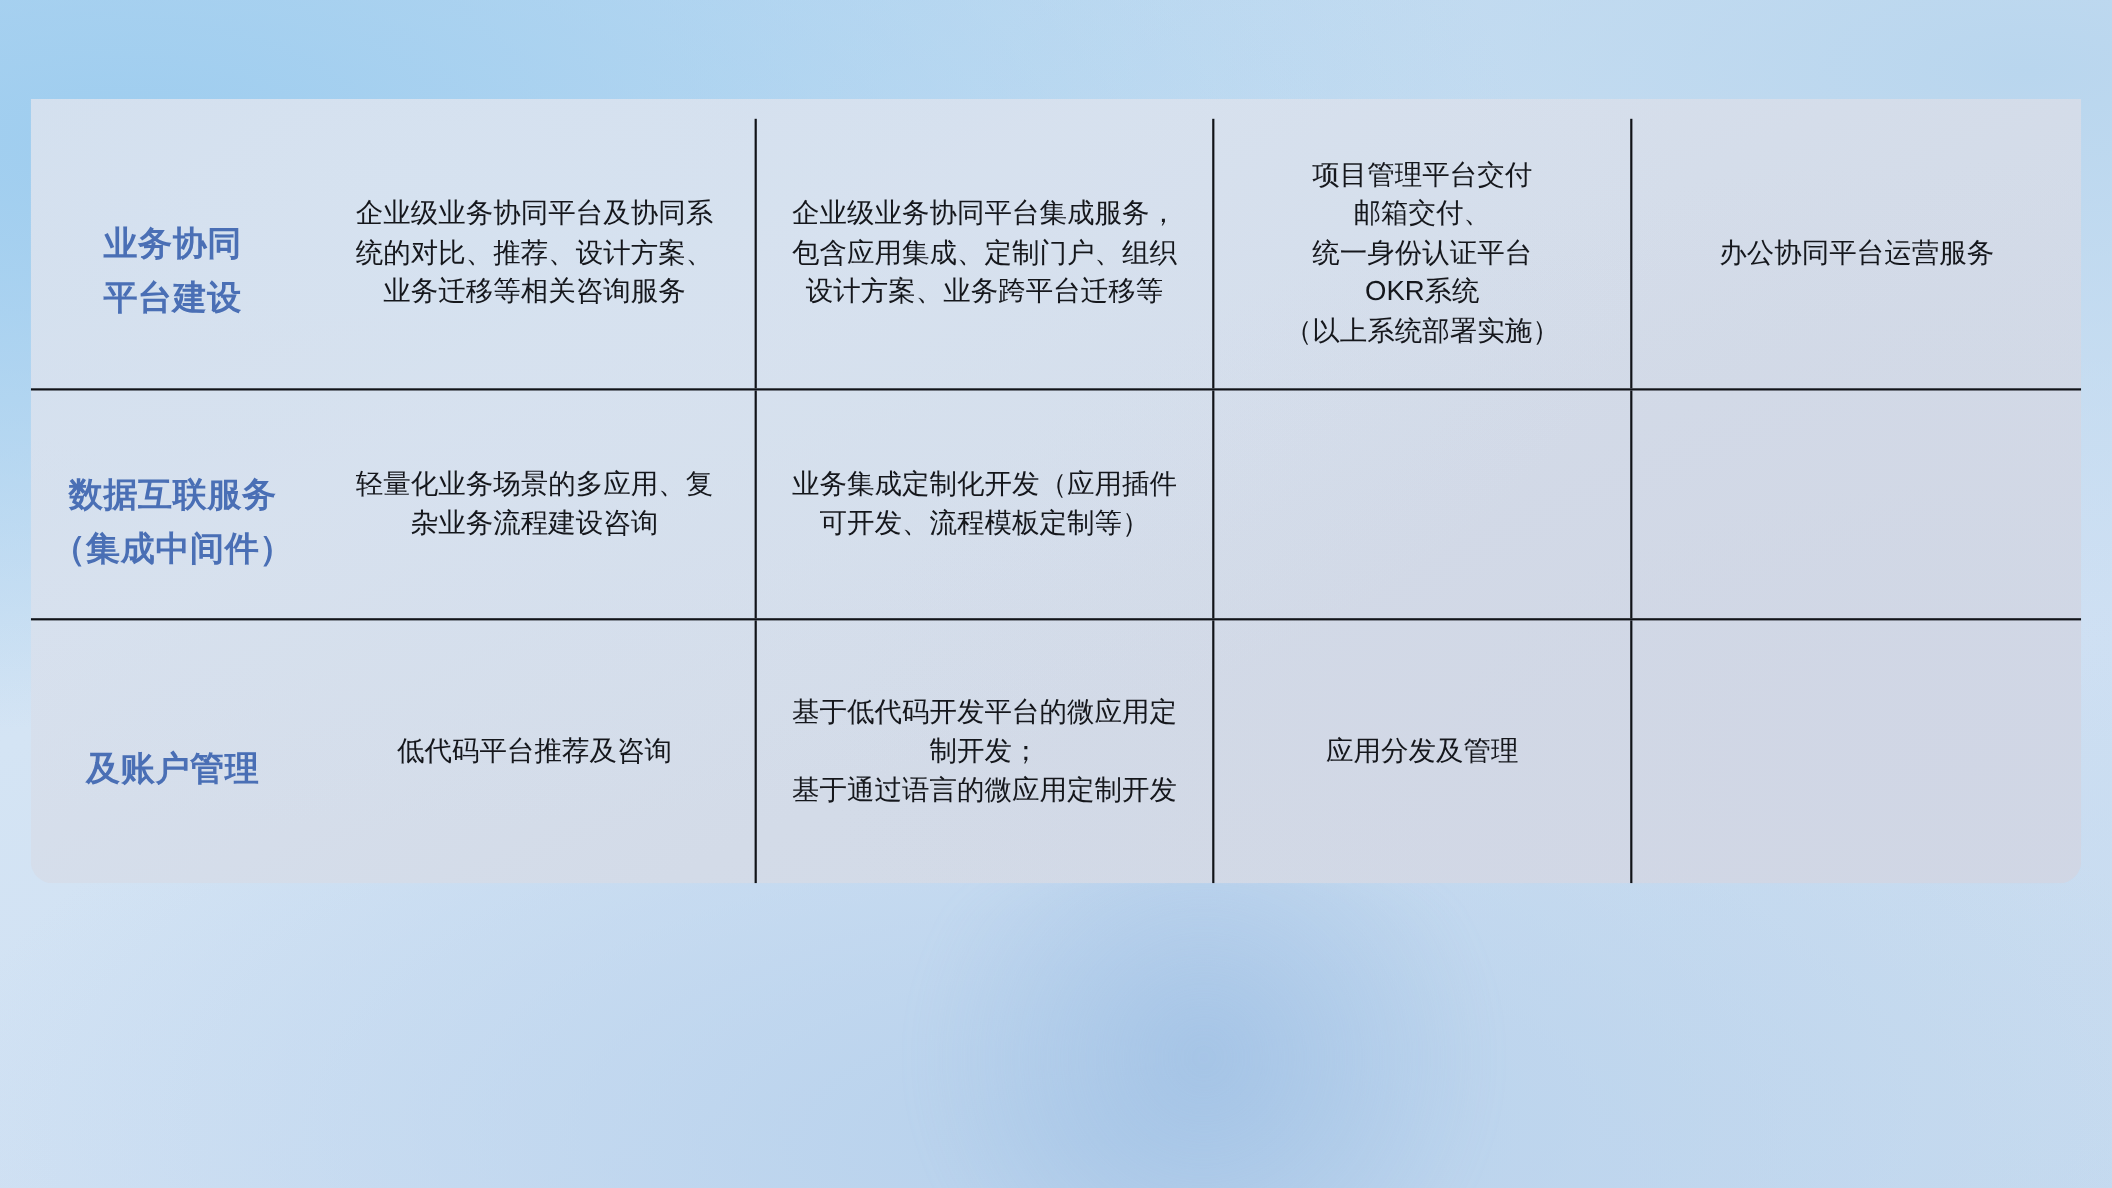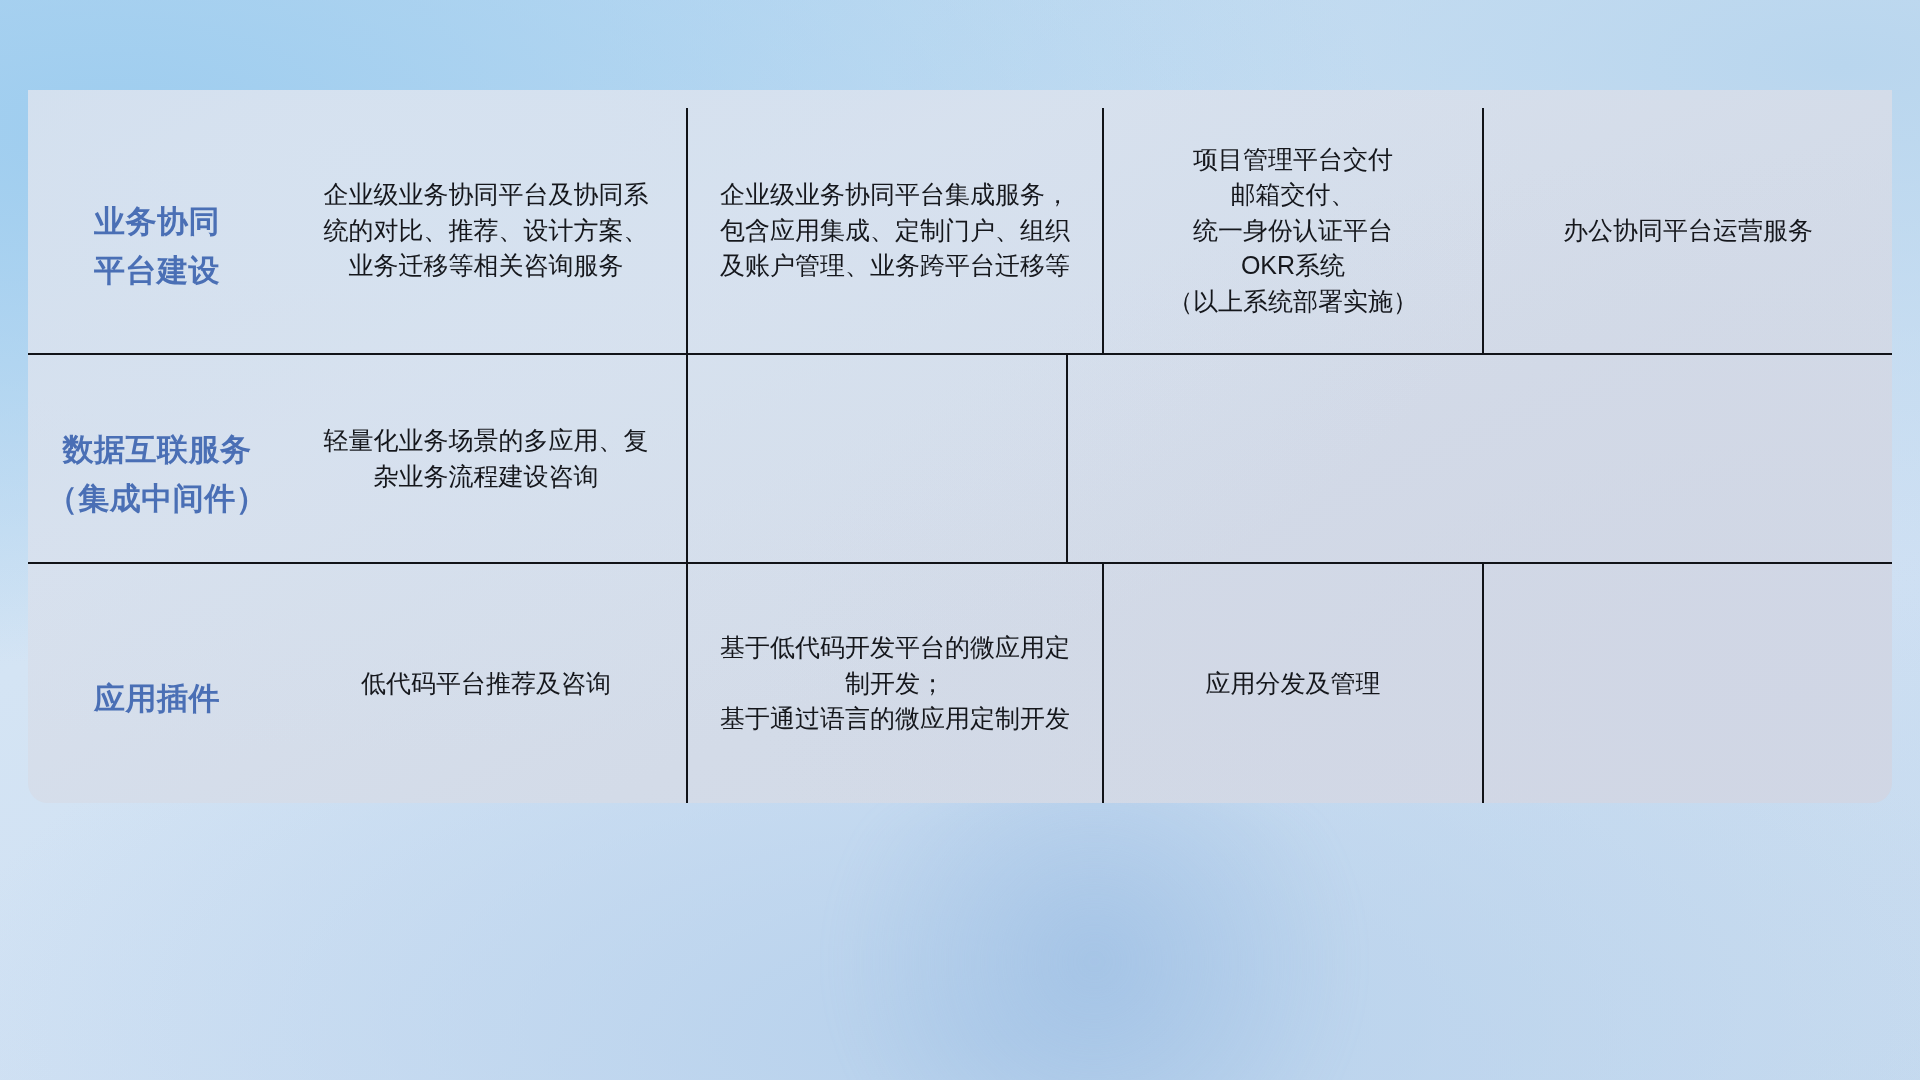--- a/index.html
+++ b/index.html
@@ -144,40 +144,42 @@
   <div class="table-body">
 
     <div class="t-row r1">
       <div class="t-cell cat-cell c1">业务协同
 平台建设</div>
       <div class="t-cell c2">企业级业务协同平台及协同系
 统的对比、推荐、设计方案、
 业务迁移等相关咨询服务</div>
       <div class="t-cell divider c3">企业级业务协同平台集成服务，
 包含应用集成、定制门户、组织
-及账户管理、业务跨平台迁移等</div>
+设计方案、业务跨平台迁移等</div>
       <div class="t-cell divider c4">项目管理平台交付
 邮箱交付、
 统一身份认证平台
 OKR系统
 （以上系统部署实施）</div>
       <div class="t-cell divider c5">办公协同平台运营服务</div>
     </div>
 
     <div class="t-row r2">
       <div class="t-cell cat-cell c1">数据互联服务
 （集成中间件）</div>
       <div class="t-cell c2">轻量化业务场景的多应用、复
 杂业务流程建设咨询</div>
+      <div class="t-cell divider c3">业务集成定制化开发（应用插件
+可开发、流程模板定制等）</div>
       <div class="t-cell divider c4"></div>
       <div class="t-cell divider c5"></div>
     </div>
 
     <div class="t-row r3">
-      <div class="t-cell cat-cell c1">应用插件</div>
+      <div class="t-cell cat-cell c1">及账户管理</div>
       <div class="t-cell c2">低代码平台推荐及咨询</div>
       <div class="t-cell divider c3">基于低代码开发平台的微应用定
 制开发；
 基于通过语言的微应用定制开发</div>
       <div class="t-cell divider c4">应用分发及管理</div>
       <div class="t-cell divider c5"></div>
     </div>
 
   </div>
 </div>

